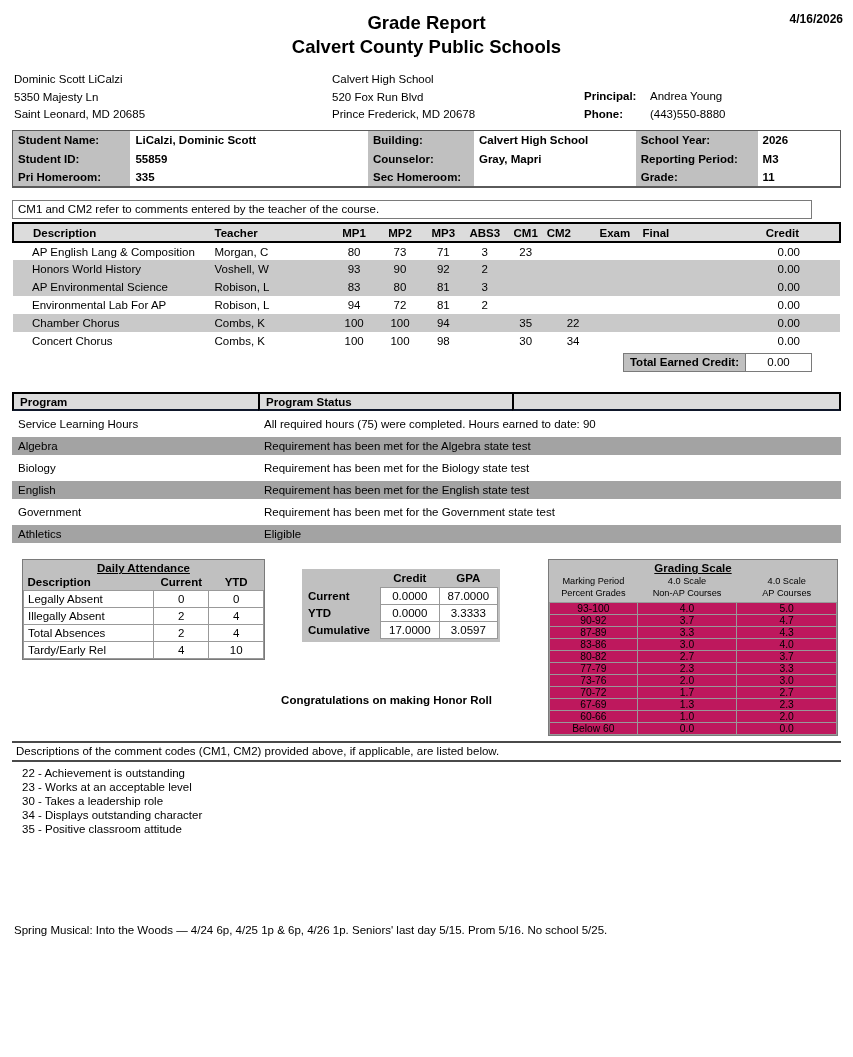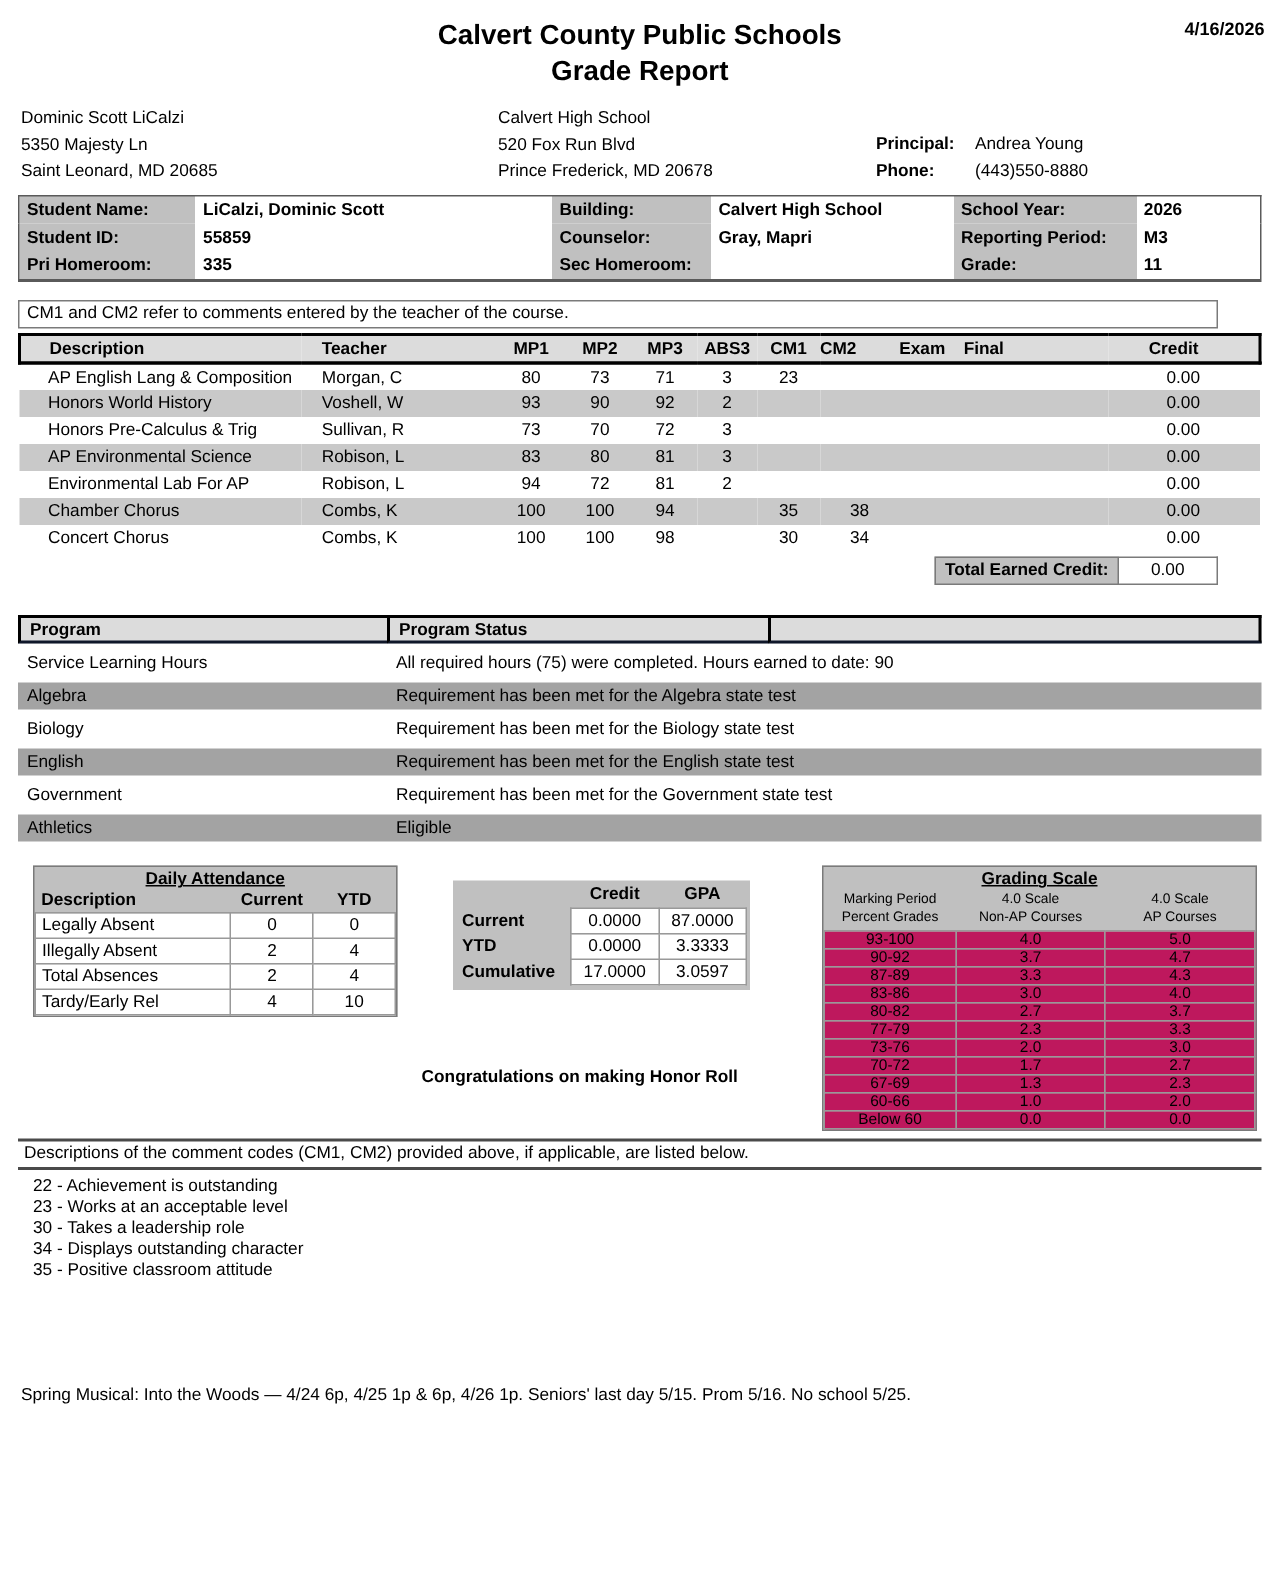--- a/index.html
+++ b/index.html
@@ -94,22 +94,22 @@
   .footer-note { position: absolute; left: 14px; top: 924px; }
 </style>
 </head>
 <body>
 
 <div class="page">
 
   <div class="report-date">4/16/2026</div>
 
   <div class="titles">
+    <div>Grade Report</div>
     <div>Calvert County Public Schools</div>
-    <div>Grade Report</div>
   </div>
 
   <div class="addr-row">
     <div class="addr-student">
       <div>Dominic Scott LiCalzi</div>
       <div>5350 Majesty Ln</div>
       <div>Saint Leonard, MD 20685</div>
     </div>
     <div class="addr-school">
       <div>Calvert High School</div>
@@ -208,33 +208,20 @@
         <td class="c-num">93</td>
         <td class="c-num">90</td>
         <td class="c-num">92</td>
         <td class="c-num">2</td>
         <td class="c-num"></td>
         <td class="c-num"></td>
         <td class="c-num"></td>
         <td class="c-num"></td>
         <td class="c-credit">0.00</td>
       </tr>
-      <tr>
-        <td class="c-desc">Honors Pre-Calculus &amp; Trig</td>
-        <td class="c-teacher">Sullivan, R</td>
-        <td class="c-num">73</td>
-        <td class="c-num">70</td>
-        <td class="c-num">72</td>
-        <td class="c-num">3</td>
-        <td class="c-num"></td>
-        <td class="c-num"></td>
-        <td class="c-num"></td>
-        <td class="c-num"></td>
-        <td class="c-credit">0.00</td>
-      </tr>
       <tr class="gray">
         <td class="c-desc">AP Environmental Science</td>
         <td class="c-teacher">Robison, L</td>
         <td class="c-num">83</td>
         <td class="c-num">80</td>
         <td class="c-num">81</td>
         <td class="c-num">3</td>
         <td class="c-num"></td>
         <td class="c-num"></td>
         <td class="c-num"></td>
@@ -255,21 +242,21 @@
         <td class="c-credit">0.00</td>
       </tr>
       <tr class="gray">
         <td class="c-desc">Chamber Chorus</td>
         <td class="c-teacher">Combs, K</td>
         <td class="c-num">100</td>
         <td class="c-num">100</td>
         <td class="c-num">94</td>
         <td class="c-num"></td>
         <td class="c-num">35</td>
-        <td class="c-num">38</td>
+        <td class="c-num">22</td>
         <td class="c-num"></td>
         <td class="c-num"></td>
         <td class="c-credit">0.00</td>
       </tr>
       <tr>
         <td class="c-desc">Concert Chorus</td>
         <td class="c-teacher">Combs, K</td>
         <td class="c-num">100</td>
         <td class="c-num">100</td>
         <td class="c-num">98</td>

